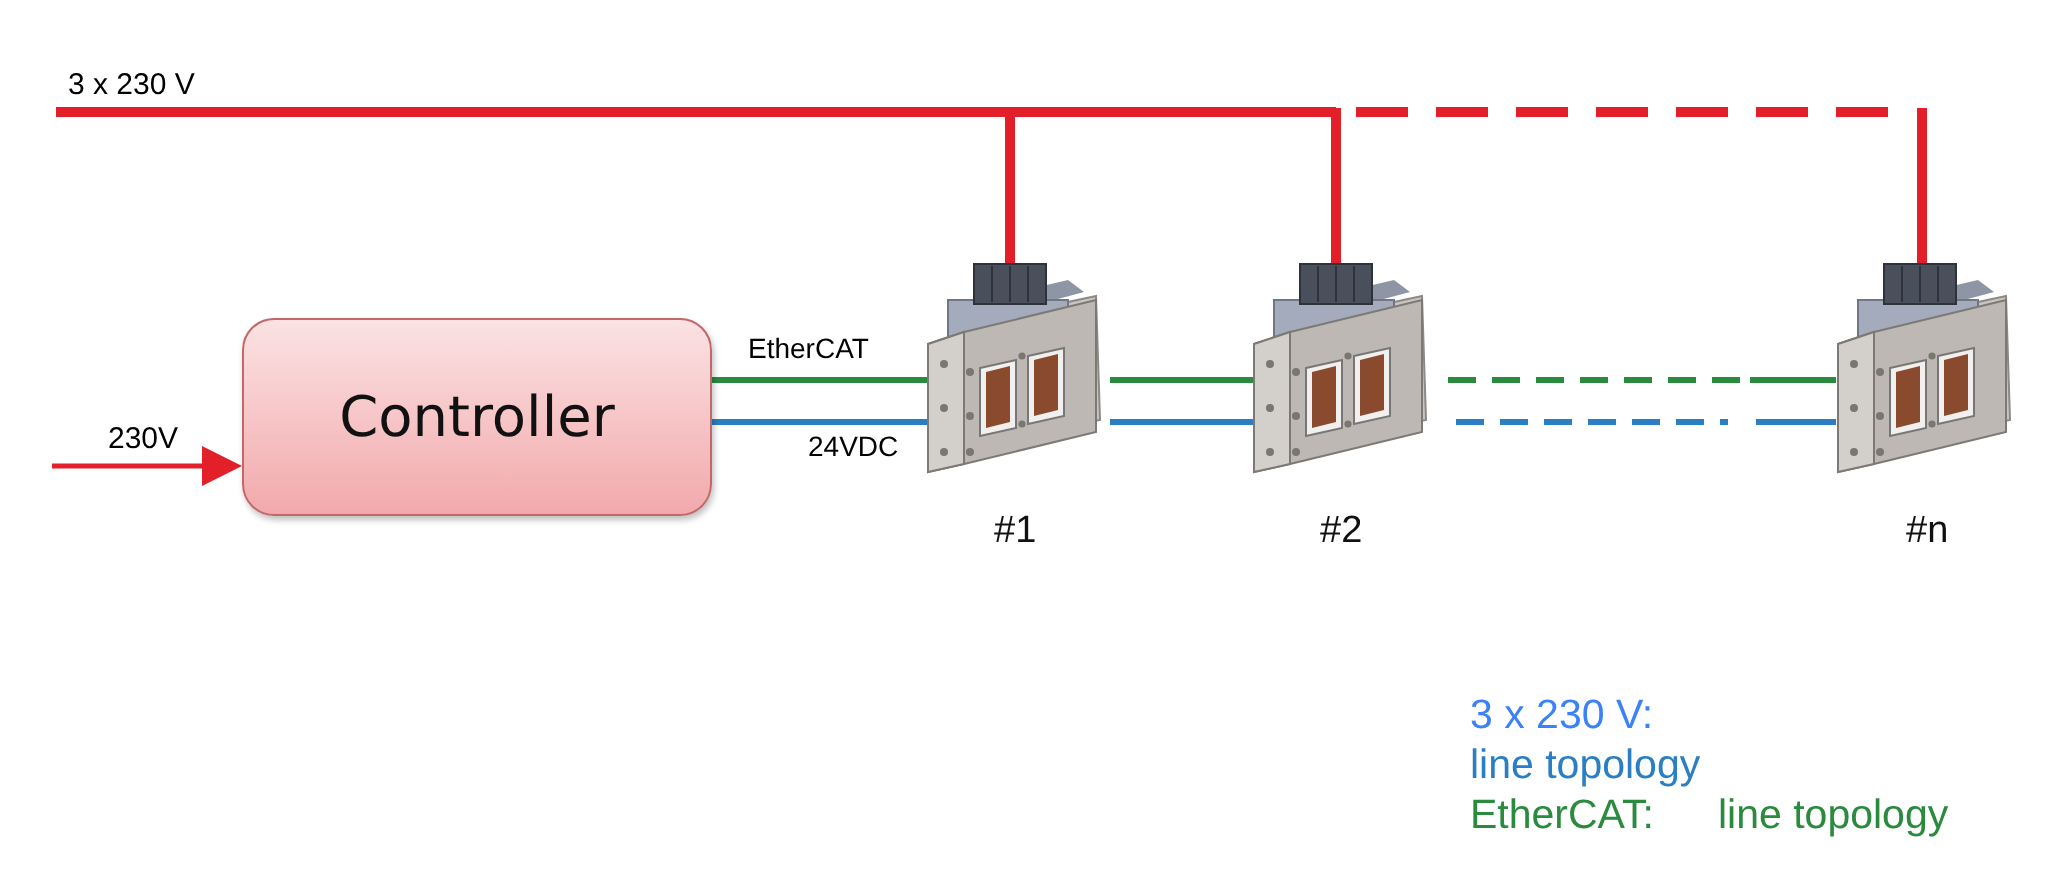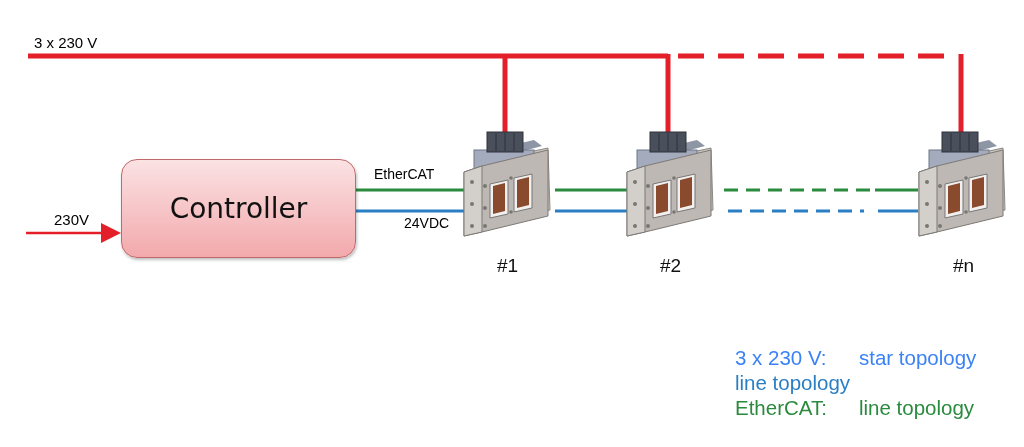--- a/index.html
+++ b/index.html
@@ -95,21 +95,20 @@
 <div class="lbl ethercat-label">EtherCAT</div>
 <div class="lbl vdc-label">24VDC</div>
 
 <div class="lbl node-label" style="left:497px">#1</div>
 <div class="lbl node-label" style="left:660px">#2</div>
 <div class="lbl node-label" style="left:953px">#n</div>
 
 <div class="legend">
   <div class="legend-row" style="color:#3b82f6">
     <span class="legend-key">3 x 230 V:</span>
-    <span>star topology</span>
   </div>
   <div class="legend-row" style="color:#2a7fc4">
     <span>line topology</span>
   </div>
   <div class="legend-row" style="color:#2a8a3e">
     <span class="legend-key">EtherCAT:</span>
     <span>line topology</span>
   </div>
 </div>
 

